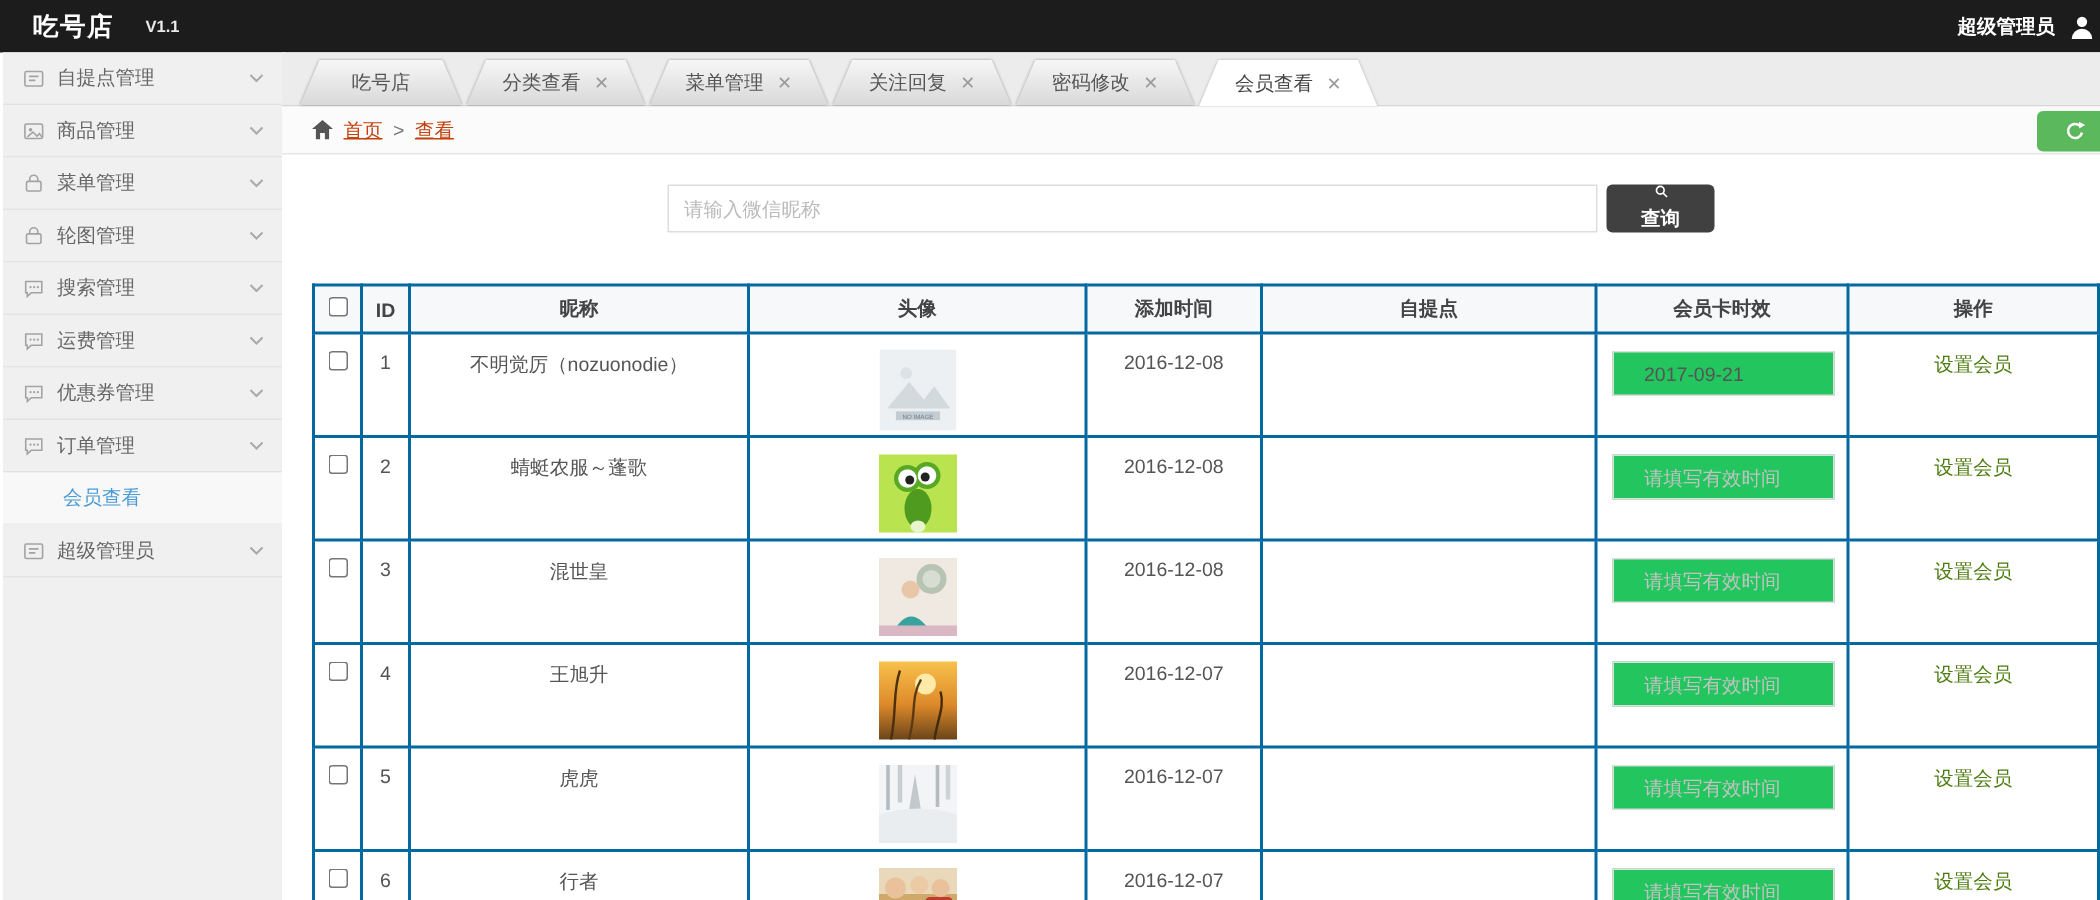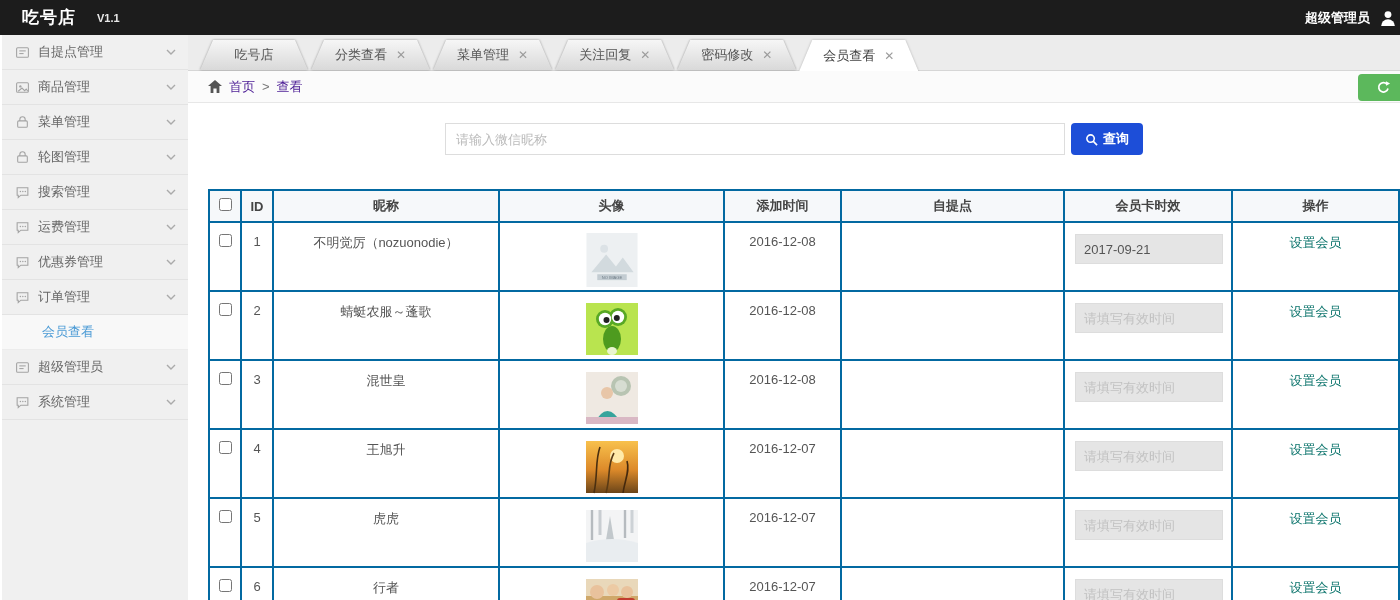--- a/index.html
+++ b/index.html
@@ -44,50 +44,50 @@
          gap:9px; background:linear-gradient(#f6f6f6,#d9d9d9); color:#555; cursor:pointer;
          clip-path:polygon(13px 0, calc(100% - 13px) 0, 100% 100%, 0 100%); }
   .tab-wrap.active { filter:drop-shadow(0 0 1px rgba(120,120,120,.5)); }
   .tab-wrap.active .tab { background:#fff; margin-bottom:-1px; height:31px; color:#444; }
   .tab .close-x { color:#9b9b9b; font-size:12px; line-height:1; cursor:pointer; }
 
   
   .crumbbar { position:relative; height:32px; background:#fbfbfb; border-bottom:1px solid #e7e7e7;
               display:flex; align-items:center; padding-left:20px; gap:7px; }
   .crumbbar .sep { color:#777; }
-  .crumb-link { color:#4c1d95; cursor:pointer; }
+  .crumb-link { color:#c2410c; cursor:pointer;text-decoration:underline; }
   .home-ic { width:14px; height:13px; }
   .refresh-btn { position:absolute; right:-8px; top:3px; width:50px; height:27px; background:#5cb85c;
                  border:none; border-radius:4px; color:#fff; cursor:pointer;
                  display:flex; align-items:center; justify-content:center; }
 
   
   .main { padding-top:20px; }
   .search-row { display:flex; justify-content:center; align-items:center; }
   .search-input { width:620px; height:32px; border:1px solid #ddd; background:#fff; padding:0 10px;
                   font-size:13px; color:#555; font-family:inherit; }
   .search-input::placeholder { color:#bbb; }
-  .search-btn { width:72px; height:32px; margin-left:6px; background:#1d4ed8; color:#fff; border:none;
+  .search-btn { width:72px; height:32px; margin-left:6px; background:#404040; color:#fff; border:none;
                 border-radius:4px; font-size:13px; cursor:pointer;
-                display:flex; align-items:center; justify-content:center; gap:5px; font-weight:bold; }
+                display:flex; align-items:center; gap:5px; font-weight:bold;flex-direction:column; }
 
   
   .tbl-wrap { margin:34px 0 0 20px; }
   table { border-collapse:collapse; table-layout:fixed; width:1192px; }
   th, td { border:2px solid #0369a1; text-align:center; vertical-align:top; }
   th { height:32px; background:#f6f8fa; color:#444; font-weight:bold; font-size:13px; vertical-align:middle; }
   td { height:63px; padding-top:11px; color:#555; font-size:13px; }
   td.av-cell { padding-top:10px; }
   .avatar { width:52px; height:54px; display:inline-block; }
   .avatar svg { width:100%; height:100%; display:block; }
-  .card-input { width:148px; height:30px; border:1px solid #ddd; padding:0 8px; font-size:13px;
-                color:#555; font-family:inherit; background:#e5e5e5; }
+  .card-input { width:148px; height:30px; border:1px solid #ddd; padding:0 20px; font-size:13px;
+                color:#555; font-family:inherit; background:#22c55e; }
   .card-input::placeholder { color:#c2c2c2; }
   td.card-cell { text-align:left; padding-left:10px; }
-  .action-link { cursor:pointer; color:#0f766e;margin-top:20px; }
+  .action-link { cursor:pointer; color:#4d7c0f;margin-top:20px; }
   input[type="checkbox"] { width:13px; height:13px; cursor:pointer; }
 </style>
 </head>
 <body>
 
 <div class="topbar">
   <span class="logo">吃号店</span>
   <span class="logo-ver">V1.1</span>
   <div class="topbar-right">
     <span class="admin-name">超级管理员</span>
@@ -210,34 +210,20 @@
     <div class="side-sub">
       <span class="lbl">会员查看</span>
     </div>
     <div class="side-item">
       <span class="icn"><svg viewBox="0 0 14 14">
           <rect x="1.5" y="2.5" width="11" height="9" rx="1" fill="none" stroke="#a3a3a3"></rect>
           <line x1="4" y1="5.5" x2="10" y2="5.5" stroke="#a3a3a3"></line>
           <line x1="4" y1="8" x2="8" y2="8" stroke="#a3a3a3"></line>
         </svg></span>
       <span class="lbl">超级管理员</span>
-      <span class="chev">
-        <svg viewBox="0 0 10 6" width="10" height="6">
-          <polyline points="1,1 5,5 9,1" fill="none" stroke="#aaa" stroke-width="1.4"></polyline>
-        </svg>
-      </span>
-    </div>
-    <div class="side-item">
-      <span class="icn"><svg viewBox="0 0 14 14">
-          <path d="M2 2.5 h10 v7 h-6.5 l-2.5 2.3 v-2.3 h-1 z" fill="none" stroke="#a3a3a3"></path>
-          <circle cx="5" cy="6" r="0.7" fill="#a3a3a3"></circle>
-          <circle cx="7.3" cy="6" r="0.7" fill="#a3a3a3"></circle>
-          <circle cx="9.6" cy="6" r="0.7" fill="#a3a3a3"></circle>
-        </svg></span>
-      <span class="lbl">系统管理</span>
       <span class="chev">
         <svg viewBox="0 0 10 6" width="10" height="6">
           <polyline points="1,1 5,5 9,1" fill="none" stroke="#aaa" stroke-width="1.4"></polyline>
         </svg>
       </span>
     </div>
   </nav>
 <div class="collapse-handle"></div>
 
 <div class="content">

